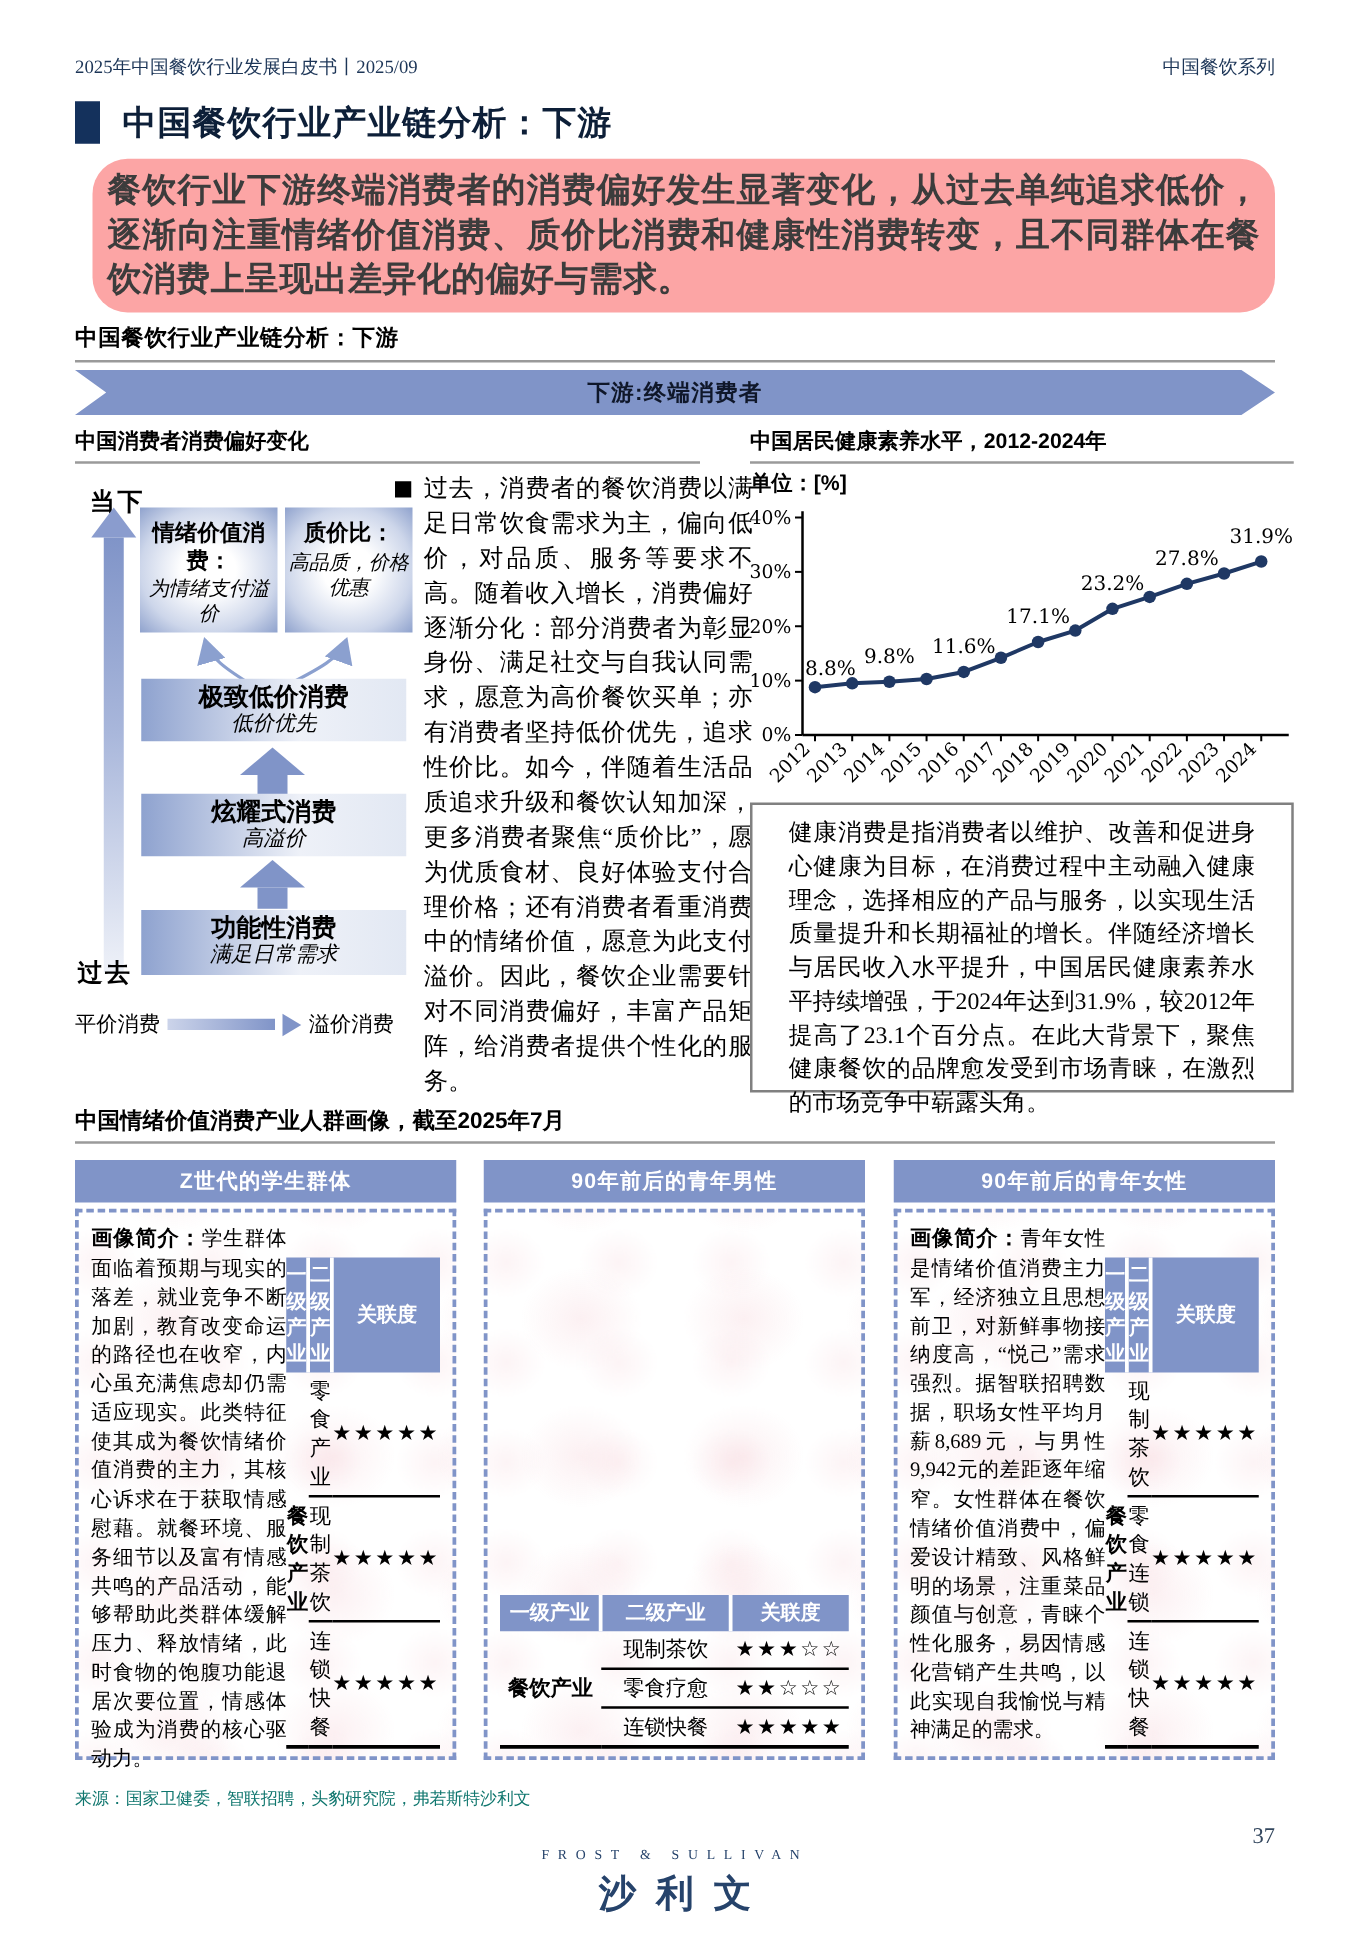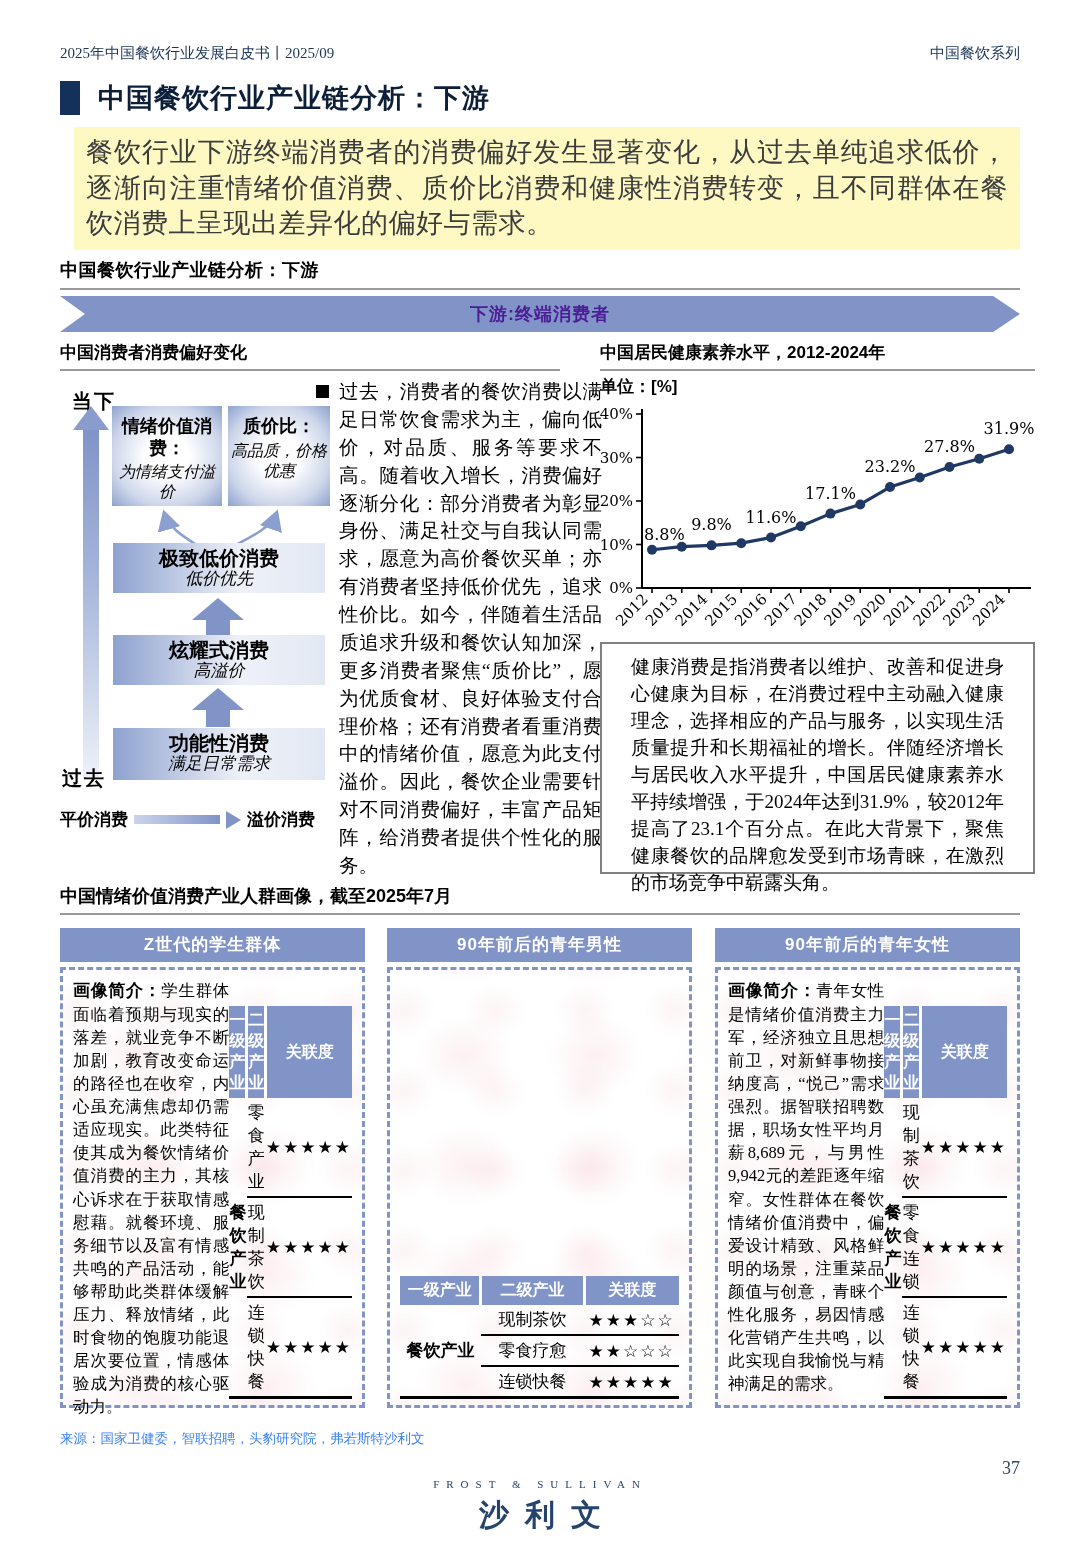--- a/index.html
+++ b/index.html
@@ -9,32 +9,32 @@
   
   .hdr { position:absolute; top:44px; left:60px; right:60px; display:flex; justify-content:space-between;
          color:#1c3557; font-size:15px; font-family:"Liberation Serif","DejaVu Serif",serif; }
 
   
   .titlerow { position:absolute; top:80px; left:60px; display:flex; align-items:center; gap:18px; }
   .titlesq { width:20px; height:34px; background:#14315c; }
   .pgtitle { font-size:27px; font-weight:bold; color:#0d1f38; letter-spacing:1px; }
 
   
-  .summary { position:absolute; top:127px; left:74px; width:946px; min-height:112px; background:#fef9c3;
-             padding:8px 12px; font-size:27px; font-weight:normal; color:#3c3c3c; line-height:1.32;
-             font-family:"Liberation Serif","DejaVu Serif",serif; text-align:justify; letter-spacing:0.5px; }
+  .summary { position:absolute; top:127px; left:74px; width:946px; min-height:112px; background:#fca5a5;
+             padding:8px 12px; font-size:27px; font-weight:bold; color:#3c3c3c; line-height:1.32;
+             font-family:"Liberation Serif","DejaVu Serif",serif; text-align:justify; letter-spacing:0.5px;border-radius:28px; }
 
   .seclabel { position:absolute; top:258px; left:60px; font-size:18px; font-weight:bold; letter-spacing:0.5px; }
   .divider { position:absolute; border-top:2px solid #9a9a9a; }
   .div-top { top:288px; left:60px; width:960px; }
 
   
   .banner { position:absolute; top:296px; left:60px; width:960px; height:36px; background:#8094C8;
             clip-path:polygon(0% 0%, 97.2% 0%, 100% 50%, 97.2% 100%, 0% 100%, 2.6% 50%);
-            color:#4c1d95; font-weight:bold; font-size:18px; text-align:center; line-height:36px; letter-spacing:1px; }
+            color:#0f172a; font-weight:bold; font-size:18px; text-align:center; line-height:36px; letter-spacing:1px; }
 
   .coltitle { position:absolute; top:341px; font-size:17px; font-weight:600; }
   .div-left  { top:369px; left:60px;  width:500px; }
   .div-right { top:369px; left:600px; width:435px; }
 
   
   .diagram { position:absolute; top:380px; left:60px; width:285px; height:470px; }
   .dg-lbl { position:absolute; font-size:20px; font-weight:bold; letter-spacing:2px; }
   .lbl-now  { top:8px;  left:12px; }
   .lbl-past { top:385px; left:2px; }
@@ -55,21 +55,21 @@
   .box-show { top:255px; height:50px; }
   .box-func { top:348px; height:52px; }
   .box-wide .bt { font-size:20px; font-weight:bold; line-height:1.1; }
   .box-wide .bs { font-size:17px; font-style:italic; font-family:"Liberation Serif","DejaVu Serif",serif; line-height:1.15; }
   .bahead { position:absolute; left:132px; width:0; height:0;
             border-left:26px solid transparent; border-right:26px solid transparent; border-bottom:22px solid #8094c8; }
   .bashaft { position:absolute; left:146px; width:24px; height:17px; background:#8094c8; }
   .a1h { top:218px; } .a1s { top:240px; }
   .a2h { top:308px; } .a2s { top:330px; }
   .haxis { position:absolute; top:428px; left:0; width:285px; display:flex; align-items:center; gap:6px; }
-  .haxis .axl { font-size:17px; font-weight:bold; white-space:nowrap; }
+  .haxis .axl { font-size:17px; font-weight:normal; white-space:nowrap; }
   .hshaft { width:86px; height:9px; background:linear-gradient(90deg,#ccd4ea,#8094c8); }
   .hhead { width:0; height:0; border-top:9px solid transparent; border-bottom:9px solid transparent; border-left:15px solid #8094c8; }
 
   
   .narr { position:absolute; top:378px; left:316px; width:286px; display:flex; gap:10px; }
   .bullet-sq { width:13px; height:13px; background:#000; margin-top:7px; flex:none; }
   .narr p { margin:0; font-size:19.5px; line-height:1.43; text-align:justify; text-justify:inter-character;
             font-family:"Liberation Serif","DejaVu Serif",serif; }
 
   
@@ -99,21 +99,21 @@
   .ptable th { background:#8094C8; color:#fff; font-size:16px; font-weight:bold; padding:4px 0; }
   .ptable th + th { border-left:3px solid #fff; }
   .ptable td { text-align:center; font-size:17px; padding:3px 0;
                font-family:"Liberation Serif","DejaVu Serif",serif; }
   .ptable td.pcol1 { font-family:"Liberation Sans","DejaVu Sans",sans-serif; font-weight:bold; font-size:17px; }
   .ptable td.stars { font-family:"DejaVu Sans",sans-serif; font-size:17px; letter-spacing:2px; white-space:nowrap; }
   .ptable tr.mid td.sec, .ptable tr.mid td.stars { border-bottom:2px solid #000; }
   .ptable col.w1 { width:29%; } .ptable col.w2 { width:37%; } .ptable col.w3 { width:34%; }
 
   
-  .source { position:absolute; top:1430px; left:60px; font-size:13.5px; color:#3b82f6;
+  .source { position:absolute; top:1430px; left:60px; font-size:13.5px; color:#0f766e;
             font-family:"Liberation Serif","DejaVu Serif",serif; }
   .logo { position:absolute; top:1478px; left:0; right:0; text-align:center; color:#26436b; }
   .logo .en { font-size:11px; letter-spacing:7px; font-family:"Liberation Serif","DejaVu Serif",serif; }
   .logo .cn { font-size:30px; font-weight:bold; letter-spacing:16px; margin-top:5px; text-indent:16px; }
   .pagenum { position:absolute; top:1458px; right:60px; font-size:18px; color:#33475e;
              font-family:"Liberation Serif","DejaVu Serif",serif; }
 </style>
 </head>
 <body>
 

